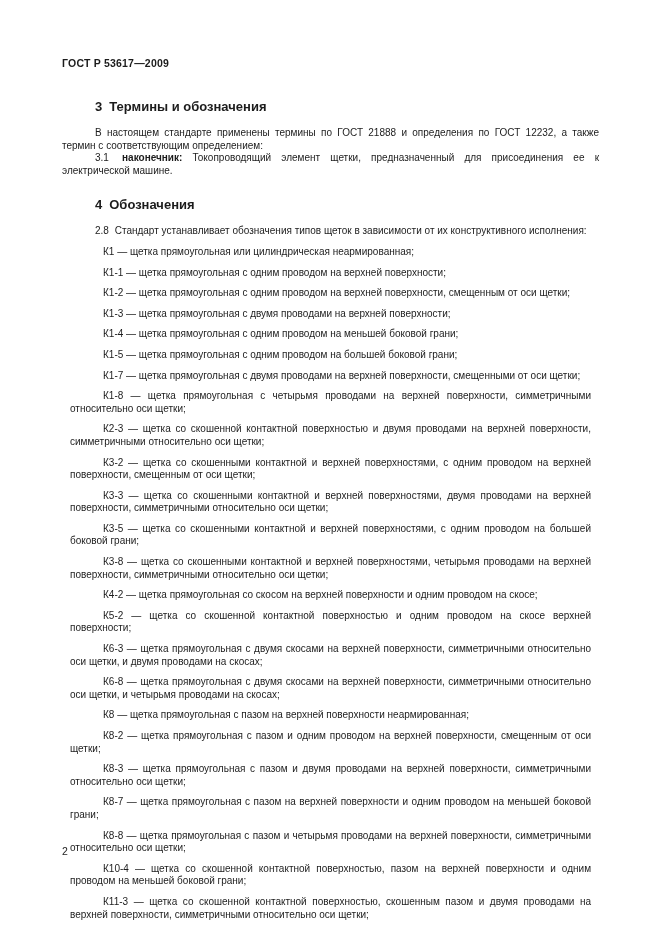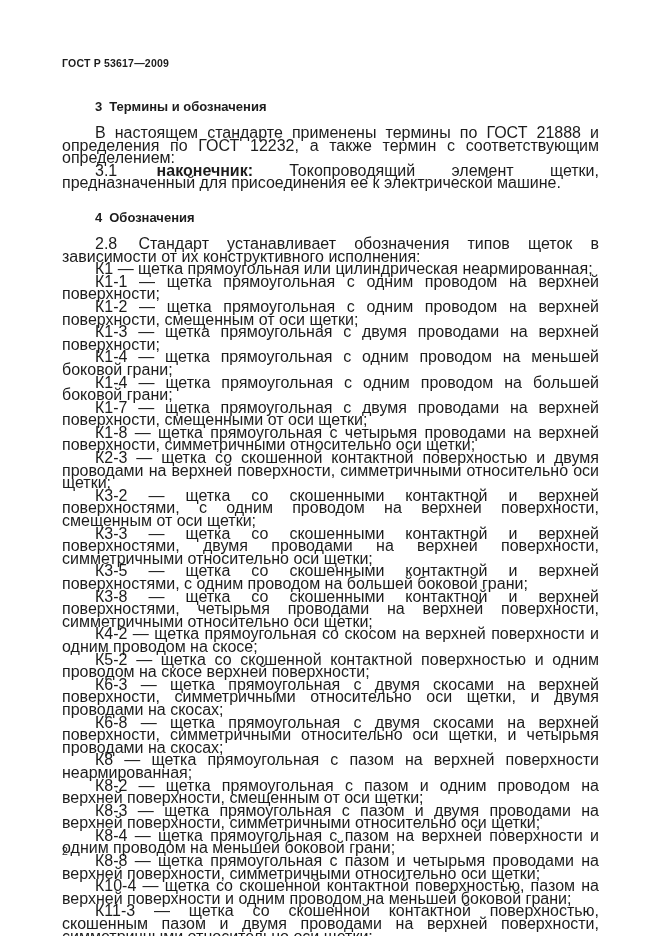--- a/index.html
+++ b/index.html
@@ -40,34 +40,34 @@
     margin: 0 0 13px 33px;
     line-height: 15px;
   }
   .section-heading .sec-num {
     margin-right: 7px;
   }
   .section-heading.second {
     margin-top: 20px;
   }
   .para {
-    font-size: 16px;
+    font-size: 10px;
     line-height: 12.6px;
     text-align: justify;
     text-indent: 33px;
     margin: 0;
   }
   .clause-num {
     margin-right: 3px;
   }
   .term {
     font-weight: 700;
   }
   .designation-list .para {
-    margin: 0;
+    margin: 8px;
   }
   .page-number {
     position: absolute;
     left: 62px;
     top: 845px;
     font-size: 10.5px;
   }
 </style>
 </head>
 <body>
@@ -86,36 +86,36 @@
     <div class="section-heading second"><span class="sec-num">4</span><span>Обозначения</span></div>
 
     <p class="para"><span class="clause-num">2.8</span> <span>Стандарт устанавливает обозначения типов щеток в зависимости от их конструктивного исполнения:</span></p>
 
     <div class="designation-list">
         <p class="para">К1 — щетка прямоугольная или цилиндрическая неармированная;</p>
         <p class="para">К1-1 — щетка прямоугольная с одним проводом на верхней поверхности;</p>
         <p class="para">К1-2 — щетка прямоугольная с одним проводом на верхней поверхности, смещенным от оси щетки;</p>
         <p class="para">К1-3 — щетка прямоугольная с двумя проводами на верхней поверхности;</p>
         <p class="para">К1-4 — щетка прямоугольная с одним проводом на меньшей боковой грани;</p>
-        <p class="para">К1-4 — щетка прямоугольная с одним проводом на большей боковой грани;</p>
+        <p class="para">К1-5 — щетка прямоугольная с одним проводом на большей боковой грани;</p>
         <p class="para">К1-7 — щетка прямоугольная с двумя проводами на верхней поверхности, смещенными от оси щетки;</p>
         <p class="para">К1-8 — щетка прямоугольная с четырьмя проводами на верхней поверхности, симметричными относительно оси щетки;</p>
         <p class="para">К2-3 — щетка со скошенной контактной поверхностью и двумя проводами на верхней поверхности, симметричными относительно оси щетки;</p>
         <p class="para">К3-2 — щетка со скошенными контактной и верхней поверхностями, с одним проводом на верхней поверхности, смещенным от оси щетки;</p>
         <p class="para">К3-3 — щетка со скошенными контактной и верхней поверхностями, двумя проводами на верхней поверхности, симметричными относительно оси щетки;</p>
         <p class="para">К3-5 — щетка со скошенными контактной и верхней поверхностями, с одним проводом на большей боковой грани;</p>
         <p class="para">К3-8 — щетка со скошенными контактной и верхней поверхностями, четырьмя проводами на верхней поверхности, симметричными относительно оси щетки;</p>
         <p class="para">К4-2 — щетка прямоугольная со скосом на верхней поверхности и одним проводом на скосе;</p>
         <p class="para">К5-2 — щетка со скошенной контактной поверхностью и одним проводом на скосе верхней поверхности;</p>
         <p class="para">К6-3 — щетка прямоугольная с двумя скосами на верхней поверхности, симметричными относительно оси щетки, и двумя проводами на скосах;</p>
         <p class="para">К6-8 — щетка прямоугольная с двумя скосами на верхней поверхности, симметричными относительно оси щетки, и четырьмя проводами на скосах;</p>
         <p class="para">К8 — щетка прямоугольная с пазом на верхней поверхности неармированная;</p>
         <p class="para">К8-2 — щетка прямоугольная с пазом и одним проводом на верхней поверхности, смещенным от оси щетки;</p>
         <p class="para">К8-3 — щетка прямоугольная с пазом и двумя проводами на верхней поверхности, симметричными относительно оси щетки;</p>
-        <p class="para">К8-4 — щетка прямоугольная с пазом на верхней поверхности и одним проводом на меньшей боковой грани;</p>
+        <p class="para">К8-7 — щетка прямоугольная с пазом на верхней поверхности и одним проводом на меньшей боковой грани;</p>
         <p class="para">К8-8 — щетка прямоугольная с пазом и четырьмя проводами на верхней поверхности, симметричными относительно оси щетки;</p>
         <p class="para">К10-4 — щетка со скошенной контактной поверхностью, пазом на верхней поверхности и одним проводом на меньшей боковой грани;</p>
         <p class="para">К11-3 — щетка со скошенной контактной поверхностью, скошенным пазом и двумя проводами на верхней поверхности, симметричными относительно оси щетки;</p>
       </div>
 
   </div>
 
   <div class="page-number">2</div>
 </div>
 

